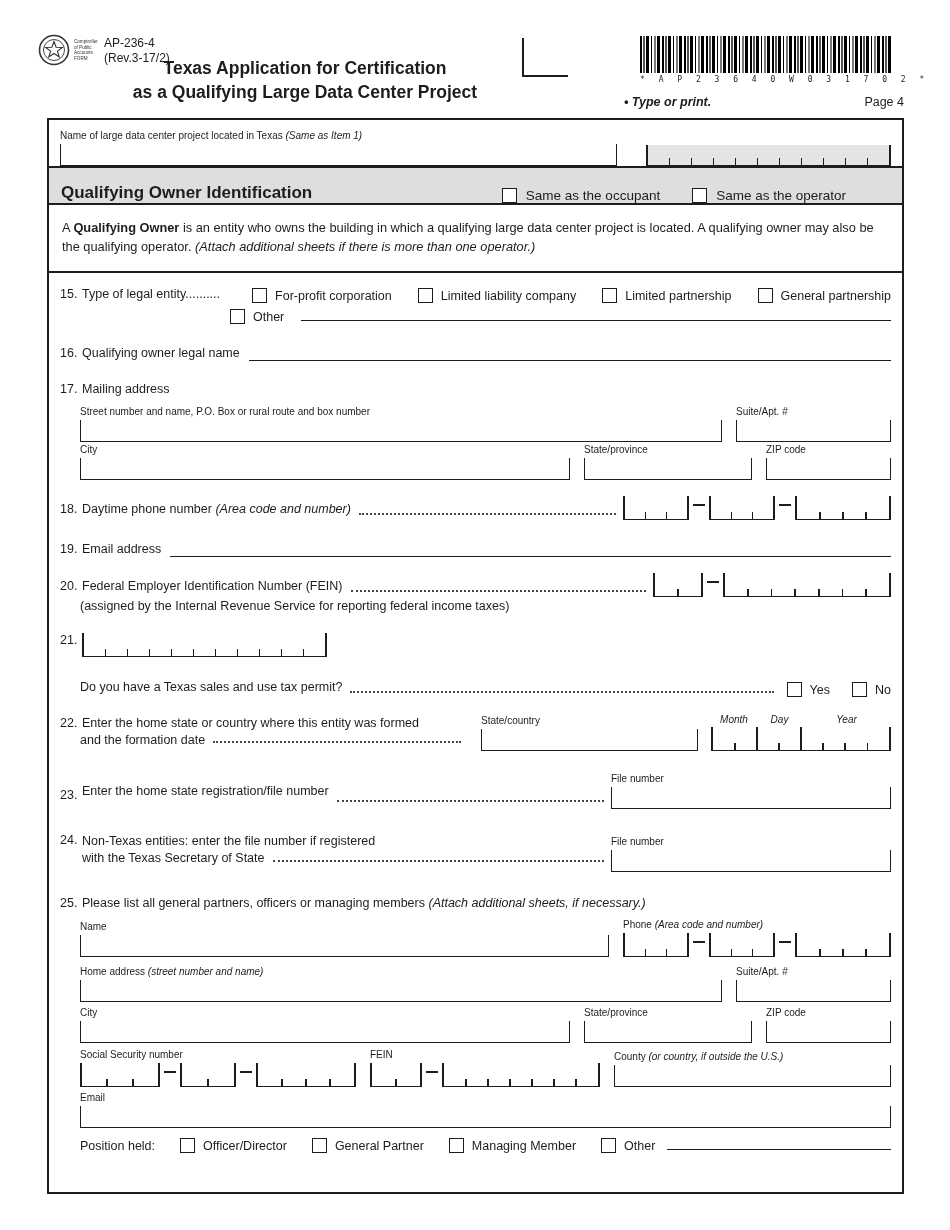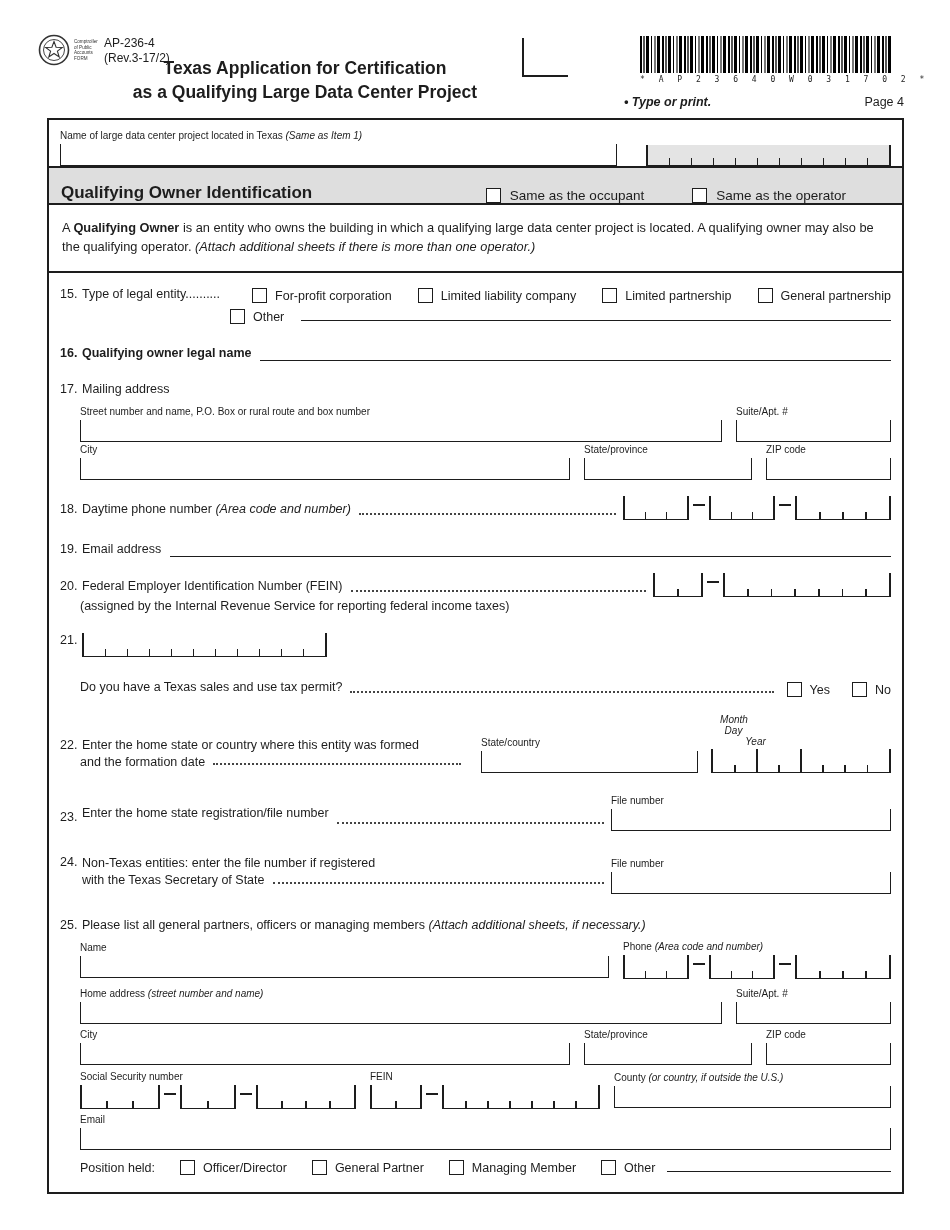--- a/index.html
+++ b/index.html
@@ -55,46 +55,46 @@
   
   .name-row { display: flex; justify-content: space-between; align-items: flex-end; padding: 6px 11px 0; height: 46px; }
   .name-left { width: 557px; }
   .name-left .obox { height: 22px; margin-top: 2px; }
 
   
   .section-bar { display: flex; align-items: flex-end; height: 39px; background: #dedede;
                  border-top: 2px solid var(--ink); border-bottom: 2px solid var(--ink); padding: 0 12px; }
   .section-title { font-size: 17px; font-weight: bold; }
   .bar-opt { display: flex; align-items: center; gap: 9px; font-size: 13.5px; }
-  .bar-opt1 { margin-left: auto; margin-right: 48px; padding-left: 28px; }
+  .bar-opt1 { margin-left: auto; margin-right: 32px; padding-left: 28px; }
   .bar-opt2 { margin-right: 44px; }
 
   .intro { padding: 13px 13px 15px; font-size: 12.8px; line-height: 1.5; border-bottom: 2px solid var(--ink); }
 
   
   .items { padding: 14px 11px 0; font-size: 12.5px; }
   .item { display: flex; align-items: flex-end; }
   .num { width: 22px; flex: none; }
   .lbl, .item .num { padding-bottom: 4px; }
   .optrow { flex: 1; display: flex; justify-content: space-between; margin-left: 8px; padding-left: 24px; }
   .opt { display: flex; align-items: center; gap: 8px; white-space: nowrap; }
-  .frow { display: flex; gap: 14px; margin-left: 20px; align-items: center; }
+  .frow { display: flex; gap: 14px; margin-left: 20px; align-items: flex-end; }
   .fcol.grow { flex: 1; }
   .combset { display: flex; align-items: flex-end; }
   .note { margin-left: 20px; margin-top: 2px; }
   .lblblock { flex: 1; line-height: 1.35; }
   .flexline { display: flex; }
   .ind { margin-left: 20px; }
-  .datelabels { display: flex; font-size: 10px; margin-bottom: 2px; flex-direction: column; }
+  .datelabels { display: flex; font-size: 10px; margin-bottom: 2px; }
   .datelabels span { text-align: center; }
   .dl-m { width: 46px; } .dl-d { width: 45px; } .dl-y { width: 89px; }
   .posrow { display: flex; align-items: center; gap: 25px; margin-left: 20px; margin-top: 10px; }
 
   .r15b { margin-left: 170px; margin-top: 4px; display: flex; align-items: center; gap: 8px; }
-  .r16 { margin-top: 22px; font-weight: bold; } .r17 { margin-top: 18px; }
+  .r16 { margin-top: 22px; } .r17 { margin-top: 18px; }
   .r17a { margin-top: 6px; } .r17b { margin-top: 2px; }
   .r18 { margin-top: 16px; } .r19 { margin-top: 22px; }
   .r20 { margin-top: 13px; } .r21 { margin-top: 20px; }
   .rPermit { margin-top: 23px; margin-left: 20px; display: flex; align-items: flex-end; }
   .rPermit .opt { padding-bottom: 1px; margin-left: 6px; }
   .rPermit .optno { margin-left: 22px; }
   .r22 { margin-top: 16px; display: flex; gap: 13px; align-items: flex-end; }
   .r23 { margin-top: 22px; } .r24 { margin-top: 24px; }
   .r23 .lbl, .r23 .leader { margin-bottom: 7px; }
   .r24 .lblblock { margin-bottom: 5px; }

